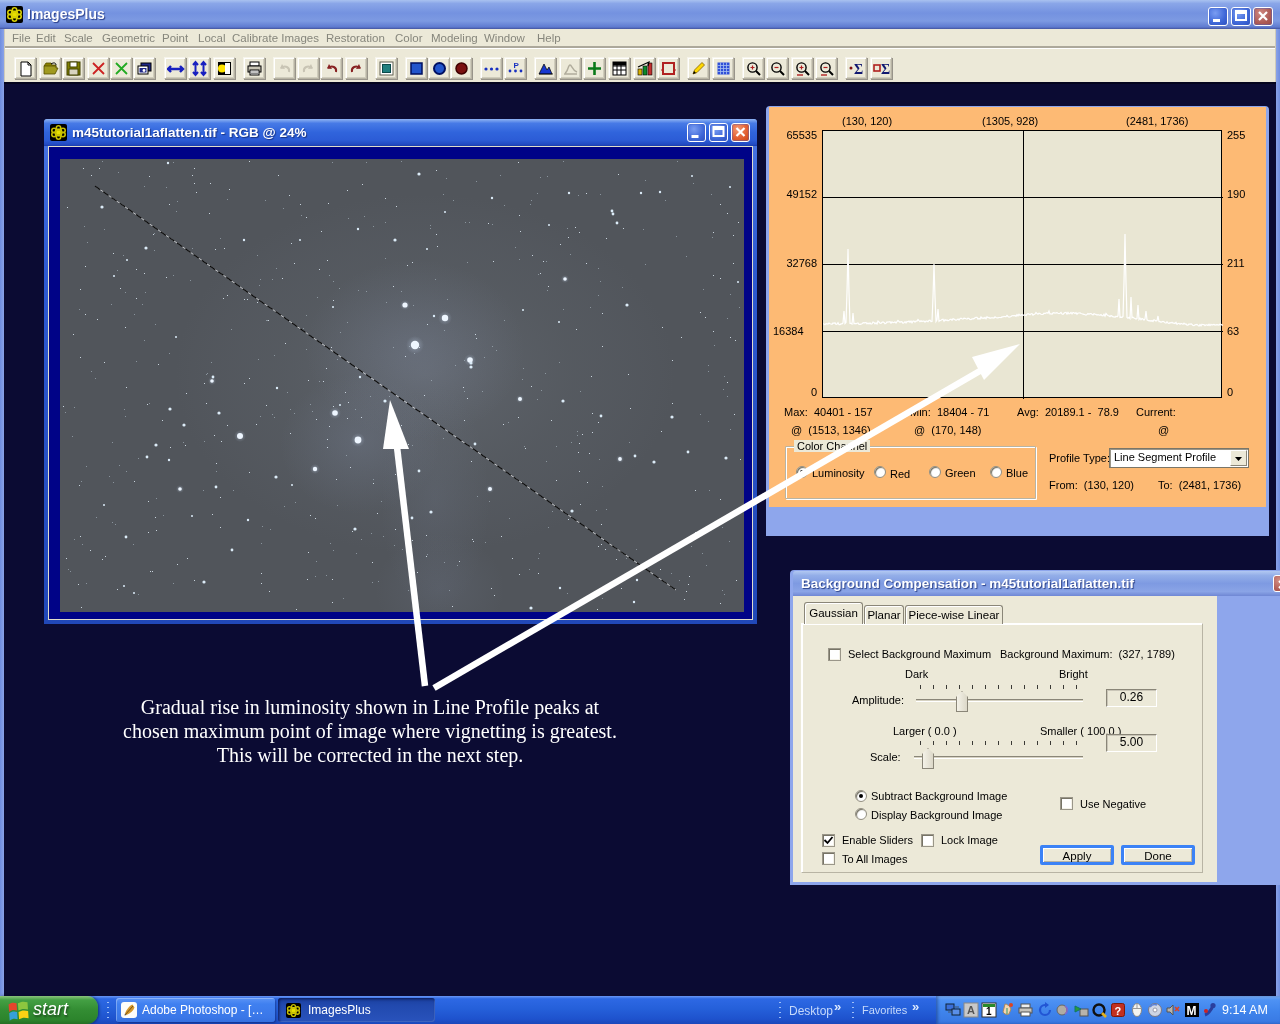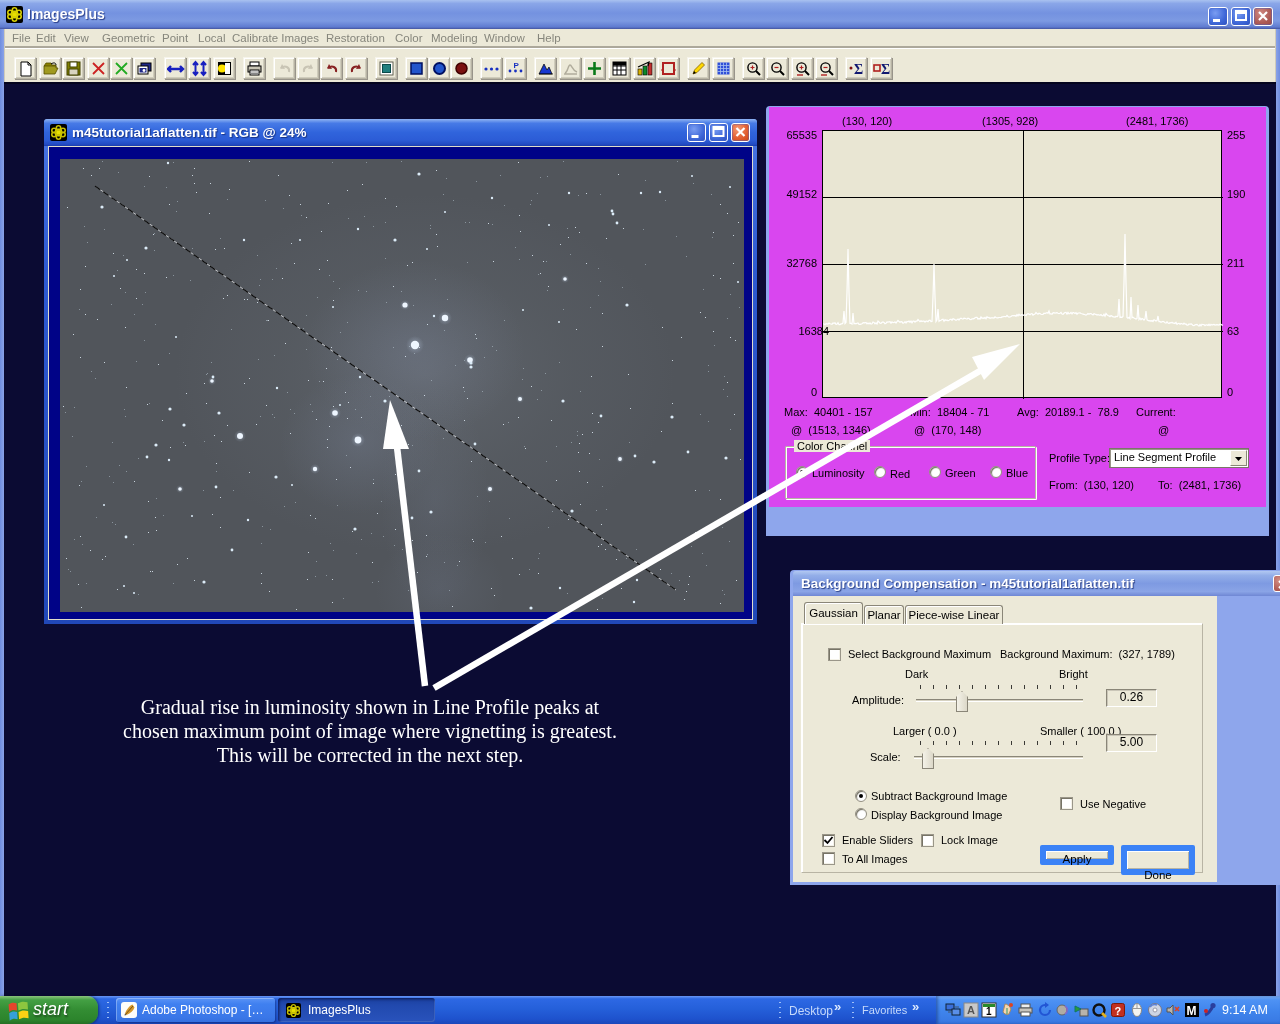--- a/index.html
+++ b/index.html
@@ -22,21 +22,21 @@
 #workspace{left:4px;top:82px;width:1272px;height:914px;background:#0b0b33;border-top:2px solid #05051e}
 .xptitle{position:absolute;left:0;top:0;right:0;color:#fff;font-weight:bold;font-size:13.5px;text-shadow:1px 1px 1px rgba(20,40,110,.8);border-radius:3px 3px 0 0}
 .xclose{position:absolute;width:18px;height:18px;border-radius:3px;border:1px solid #fff;background:radial-gradient(circle at 35% 30%,#d38f85,#b35f58 60%,#a14d48);color:#fff}
 .xclose svg{position:absolute;left:2px;top:2px}
 
 .gb{position:absolute;border:1px solid #b8b4a4;box-shadow:inset 1px 1px 0 #fff,1px 1px 0 #fff;border-radius:1px}
 .gb .gl{position:absolute;top:-7px;left:8px;background:#ece9d8;padding:0 3px;font-size:11px;color:#000}
 .cb{position:absolute;width:13px;height:13px;background:#fff;border:1px solid #9a9689;box-shadow:inset 1px 1px 0 #777466,inset -1px -1px 0 #f4f2e8}
 .rd{position:absolute;width:12px;height:12px;border-radius:50%;background:#fff;border:1px solid #928e80;box-shadow:inset 1px 1px 1px #716e60}
 .rd.on::after{content:"";position:absolute;left:3px;top:3px;width:4px;height:4px;border-radius:50%;background:#000}
-.btn{position:absolute;background:#ece9d8;border:6px solid #3b82f6;border-radius:2px;box-shadow:inset 1px 1px 0 #fff,inset -1px -1px 0 #b8b4a4;font-size:11.5px;color:#000;text-align:center}
+.btn{position:absolute;background:#ece9d8;border:3px solid #3b82f6;border-radius:2px;box-shadow:inset 1px 1px 0 #fff,inset -1px -1px 0 #b8b4a4;font-size:11.5px;color:#000;text-align:center}
 .lbl{position:absolute;font-size:11px;color:#000;white-space:nowrap}
 .val{position:absolute;background:#ece9d8;border:1px solid #fff;border-top-color:#8a8678;border-left-color:#8a8678;box-shadow:inset 1px 1px 0 #cac6b8;font-size:12px;text-align:center;color:#000}
 .track{position:absolute;height:3px;background:#d6d2c2;border-top:1px solid #8a8678;border-bottom:1px solid #fff}
 .thumb{position:absolute;width:12px;height:21px;background:linear-gradient(90deg,#f4f2e8,#dcd8c8);border:1px solid #8a8678;clip-path:polygon(0 28%,50% 0,100% 28%,100% 100%,0 100%)}
 .ticks{position:absolute;height:4px;background-image:repeating-linear-gradient(90deg,#3a3a35 0 1px,transparent 1px 13px)}
 </style></head>
 <body>
 
 <div class="abs" id="titlebar">
  <div class="appicon" style="left:6px;top:6px"><svg width="17" height="17" viewBox="0 0 17 17">
@@ -64,21 +64,21 @@
     </div>
  <div class="tbtn r" style="left:1253px">
       <svg width="18" height="17">
         <path d="M5 4 L13 12 M13 4 L5 12" stroke="#fff" stroke-width="2.2"></path>
       </svg>
     </div>
 </div>
 <div class="abs" id="menubar">
  <span style="left:8px">File</span>
     <span style="left:32px">Edit</span>
-    <span style="left:60px">View</span>
+    <span style="left:60px">Scale</span>
     <span style="left:98px">Geometric</span>
     <span style="left:158px">Point</span>
     <span style="left:194px">Local</span>
     <span style="left:228px">Calibrate Images</span>
     <span style="left:322px">Restoration</span>
     <span style="left:391px">Color</span>
     <span style="left:427px">Modeling</span>
     <span style="left:480px">Window</span>
     <span style="left:533px">Help</span>
 </div>
@@ -457,37 +457,37 @@
         <circle cx="499" cy="163" r="1.0" fill="#dcecf8"></circle>
         <path d="M149 54h1v1h-1zM352 381h1v1h-1zM273 247h1v1h-1zM167 266h1v1h-1zM25 107h1v1h-1zM542 187h1v1h-1zM152 355h1v1h-1zM558 15h1v1h-1zM542 154h1v1h-1zM660 444h1v1h-1zM95 358h1v1h-1zM269 267h1v1h-1zM377 87h1v1h-1zM366 397h1v1h-1zM230 274h1v1h-1zM556 400h1v1h-1zM516 170h1v1h-1zM653 116h1v1h-1zM629 417h1v1h-1zM201 414h1v1h-1zM247 420h1v1h-1zM412 380h1v1h-1zM234 104h1v1h-1zM532 254h1v1h-1zM366 376h1v1h-1zM31 16h1v1h-1zM288 243h1v1h-1zM267 101h1v1h-1zM621 178h1v1h-1zM459 415h1v1h-1zM359 188h1v1h-1zM84 114h1v1h-1zM106 118h1v1h-1zM483 102h1v1h-1zM347 106h1v1h-1zM496 321h1v1h-1zM626 432h1v1h-1zM3 247h1v1h-1zM670 178h1v1h-1zM660 45h1v1h-1zM678 63h1v1h-1zM399 402h1v1h-1zM206 246h1v1h-1zM184 224h1v1h-1zM653 172h1v1h-1zM90 412h1v1h-1zM407 239h1v1h-1zM413 382h1v1h-1zM88 373h1v1h-1zM164 89h1v1h-1zM132 16h1v1h-1zM156 304h1v1h-1zM478 414h1v1h-1zM673 76h1v1h-1zM628 425h1v1h-1zM612 244h1v1h-1zM675 181h1v1h-1zM161 282h1v1h-1zM563 69h1v1h-1zM23 9h1v1h-1zM667 54h1v1h-1zM541 385h1v1h-1zM144 224h1v1h-1zM201 424h1v1h-1zM218 16h1v1h-1zM259 110h1v1h-1zM301 258h1v1h-1zM248 393h1v1h-1zM602 168h1v1h-1zM267 280h1v1h-1zM431 429h1v1h-1zM136 33h1v1h-1zM364 236h1v1h-1zM680 300h1v1h-1zM531 217h1v1h-1zM515 68h1v1h-1zM546 79h1v1h-1zM538 263h1v1h-1zM21 448h1v1h-1zM452 399h1v1h-1zM189 313h1v1h-1zM6 399h1v1h-1zM155 90h1v1h-1zM146 244h1v1h-1zM635 373h1v1h-1zM125 286h1v1h-1zM65 168h1v1h-1zM532 273h1v1h-1zM570 249h1v1h-1zM110 288h1v1h-1zM60 129h1v1h-1zM197 143h1v1h-1zM45 397h1v1h-1zM102 261h1v1h-1zM465 289h1v1h-1zM30 391h1v1h-1zM66 228h1v1h-1zM335 315h1v1h-1zM519 312h1v1h-1zM526 104h1v1h-1zM285 233h1v1h-1zM522 275h1v1h-1zM491 261h1v1h-1zM255 359h1v1h-1zM537 450h1v1h-1zM267 288h1v1h-1zM209 432h1v1h-1zM460 72h1v1h-1zM428 64h1v1h-1zM403 228h1v1h-1zM325 39h1v1h-1zM248 221h1v1h-1zM76 110h1v1h-1zM312 403h1v1h-1zM127 399h1v1h-1zM160 368h1v1h-1zM660 340h1v1h-1zM376 75h1v1h-1zM261 72h1v1h-1zM480 114h1v1h-1zM98 205h1v1h-1zM500 85h1v1h-1zM231 84h1v1h-1zM443 265h1v1h-1zM415 175h1v1h-1zM433 102h1v1h-1zM367 165h1v1h-1zM96 371h1v1h-1zM376 11h1v1h-1zM348 285h1v1h-1zM471 227h1v1h-1zM20 198h1v1h-1zM341 266h1v1h-1zM640 153h1v1h-1zM526 34h1v1h-1zM117 405h1v1h-1zM236 450h1v1h-1zM109 45h1v1h-1zM273 141h1v1h-1zM42 400h1v1h-1zM187 140h1v1h-1zM134 421h1v1h-1zM434 436h1v1h-1zM266 209h1v1h-1zM154 276h1v1h-1zM529 294h1v1h-1zM508 360h1v1h-1zM336 47h1v1h-1zM287 31h1v1h-1zM189 219h1v1h-1zM76 139h1v1h-1zM19 326h1v1h-1zM92 412h1v1h-1zM268 44h1v1h-1zM624 440h1v1h-1zM229 36h1v1h-1zM272 443h1v1h-1zM126 234h1v1h-1zM13 175h1v1h-1zM568 215h1v1h-1zM276 320h1v1h-1zM134 24h1v1h-1zM541 365h1v1h-1zM246 58h1v1h-1zM167 136h1v1h-1zM53 94h1v1h-1zM208 161h1v1h-1zM645 158h1v1h-1zM545 390h1v1h-1zM212 150h1v1h-1zM458 258h1v1h-1zM184 140h1v1h-1zM357 413h1v1h-1zM20 130h1v1h-1zM39 9h1v1h-1zM20 377h1v1h-1zM519 284h1v1h-1zM196 265h1v1h-1zM488 127h1v1h-1zM459 56h1v1h-1zM676 421h1v1h-1zM667 223h1v1h-1zM674 255h1v1h-1zM561 429h1v1h-1zM404 261h1v1h-1zM317 354h1v1h-1zM222 119h1v1h-1zM352 103h1v1h-1zM653 73h1v1h-1zM416 179h1v1h-1zM57 430h1v1h-1zM134 9h1v1h-1zM74 322h1v1h-1zM263 222h1v1h-1zM169 30h1v1h-1zM88 342h1v1h-1zM392 447h1v1h-1zM520 345h1v1h-1zM290 308h1v1h-1zM250 356h1v1h-1zM302 25h1v1h-1zM472 96h1v1h-1zM163 139h1v1h-1zM458 3h1v1h-1zM271 188h1v1h-1zM338 282h1v1h-1zM333 127h1v1h-1zM37 160h1v1h-1zM225 184h1v1h-1zM189 2h1v1h-1zM345 197h1v1h-1zM87 245h1v1h-1zM287 259h1v1h-1zM673 104h1v1h-1zM256 260h1v1h-1zM7 48h1v1h-1zM272 420h1v1h-1zM93 75h1v1h-1zM411 302h1v1h-1zM44 203h1v1h-1zM25 155h1v1h-1zM313 324h1v1h-1zM240 45h1v1h-1zM601 272h1v1h-1zM160 338h1v1h-1zM612 201h1v1h-1zM335 370h1v1h-1zM508 78h1v1h-1zM292 372h1v1h-1zM635 331h1v1h-1zM150 24h1v1h-1zM527 323h1v1h-1zM441 377h1v1h-1zM519 73h1v1h-1zM538 387h1v1h-1zM518 293h1v1h-1zM18 425h1v1h-1zM600 410h1v1h-1zM660 119h1v1h-1zM89 17h1v1h-1z" fill="#e6f2fc" opacity=".8"></path>
         <path d="M44 70h1v1h-1zM654 186h1v1h-1zM109 194h1v1h-1zM464 287h1v1h-1zM53 323h1v1h-1zM21 322h1v1h-1zM546 350h1v1h-1zM252 252h1v1h-1zM272 3h1v1h-1zM469 410h1v1h-1zM73 385h1v1h-1zM517 276h1v1h-1zM96 339h1v1h-1zM540 35h1v1h-1zM487 131h1v1h-1zM78 435h1v1h-1zM273 122h1v1h-1zM212 120h1v1h-1zM667 237h1v1h-1zM507 434h1v1h-1zM393 41h1v1h-1zM492 352h1v1h-1zM296 394h1v1h-1zM49 317h1v1h-1zM649 331h1v1h-1zM205 41h1v1h-1zM616 77h1v1h-1zM341 132h1v1h-1zM669 382h1v1h-1zM313 320h1v1h-1zM583 70h1v1h-1zM14 248h1v1h-1zM64 250h1v1h-1zM277 346h1v1h-1zM103 356h1v1h-1zM224 347h1v1h-1zM503 150h1v1h-1zM530 148h1v1h-1zM477 240h1v1h-1zM479 394h1v1h-1zM123 283h1v1h-1zM206 161h1v1h-1zM89 244h1v1h-1zM19 150h1v1h-1zM471 41h1v1h-1zM520 232h1v1h-1zM277 200h1v1h-1zM216 109h1v1h-1zM78 299h1v1h-1zM94 74h1v1h-1zM538 136h1v1h-1zM370 69h1v1h-1zM619 421h1v1h-1zM648 262h1v1h-1zM288 59h1v1h-1zM375 120h1v1h-1zM511 450h1v1h-1zM499 203h1v1h-1zM27 83h1v1h-1zM5 253h1v1h-1zM463 209h1v1h-1zM311 374h1v1h-1zM146 215h1v1h-1zM354 194h1v1h-1zM325 63h1v1h-1zM341 2h1v1h-1zM334 386h1v1h-1zM348 431h1v1h-1zM409 63h1v1h-1zM202 367h1v1h-1zM14 380h1v1h-1zM298 131h1v1h-1zM383 35h1v1h-1zM404 201h1v1h-1zM605 41h1v1h-1zM371 221h1v1h-1zM283 439h1v1h-1zM51 145h1v1h-1zM106 28h1v1h-1zM679 148h1v1h-1zM652 78h1v1h-1zM257 138h1v1h-1zM448 263h1v1h-1zM325 99h1v1h-1zM384 403h1v1h-1zM440 16h1v1h-1zM648 206h1v1h-1zM569 283h1v1h-1zM210 370h1v1h-1zM84 27h1v1h-1zM422 232h1v1h-1zM631 387h1v1h-1zM143 331h1v1h-1zM295 250h1v1h-1zM52 283h1v1h-1zM132 89h1v1h-1zM485 214h1v1h-1zM353 146h1v1h-1zM306 132h1v1h-1zM670 135h1v1h-1zM417 337h1v1h-1zM246 156h1v1h-1zM496 287h1v1h-1zM405 63h1v1h-1zM173 331h1v1h-1zM167 40h1v1h-1zM214 258h1v1h-1zM511 283h1v1h-1zM227 233h1v1h-1zM342 390h1v1h-1zM462 220h1v1h-1zM144 282h1v1h-1zM199 126h1v1h-1zM94 91h1v1h-1zM352 286h1v1h-1zM95 165h1v1h-1zM246 190h1v1h-1zM266 416h1v1h-1zM585 105h1v1h-1zM22 385h1v1h-1zM424 198h1v1h-1zM425 383h1v1h-1zM538 109h1v1h-1zM387 140h1v1h-1zM348 387h1v1h-1zM65 257h1v1h-1zM286 296h1v1h-1zM370 66h1v1h-1zM517 272h1v1h-1zM646 406h1v1h-1zM223 49h1v1h-1zM279 129h1v1h-1zM395 206h1v1h-1zM663 230h1v1h-1zM444 161h1v1h-1zM24 67h1v1h-1zM35 219h1v1h-1zM486 302h1v1h-1zM503 2h1v1h-1zM76 202h1v1h-1zM542 439h1v1h-1zM481 231h1v1h-1zM256 402h1v1h-1zM113 116h1v1h-1zM160 79h1v1h-1zM536 351h1v1h-1zM113 424h1v1h-1zM664 435h1v1h-1zM470 45h1v1h-1zM566 399h1v1h-1zM42 2h1v1h-1zM130 121h1v1h-1zM585 21h1v1h-1zM662 368h1v1h-1zM313 67h1v1h-1zM643 130h1v1h-1zM542 327h1v1h-1zM449 359h1v1h-1zM116 52h1v1h-1zM74 155h1v1h-1zM539 300h1v1h-1zM198 200h1v1h-1zM269 116h1v1h-1zM617 2h1v1h-1zM12 277h1v1h-1zM310 237h1v1h-1zM287 163h1v1h-1zM662 431h1v1h-1zM250 245h1v1h-1zM540 122h1v1h-1zM562 128h1v1h-1zM31 212h1v1h-1zM667 159h1v1h-1zM58 13h1v1h-1zM200 257h1v1h-1zM664 217h1v1h-1zM85 133h1v1h-1zM235 343h1v1h-1zM436 191h1v1h-1zM234 254h1v1h-1zM36 358h1v1h-1zM348 369h1v1h-1zM432 187h1v1h-1zM407 103h1v1h-1zM8 410h1v1h-1zM301 380h1v1h-1zM518 36h1v1h-1zM212 255h1v1h-1zM207 161h1v1h-1zM200 120h1v1h-1zM478 115h1v1h-1zM273 391h1v1h-1zM304 57h1v1h-1zM640 255h1v1h-1zM626 97h1v1h-1zM230 250h1v1h-1zM429 342h1v1h-1zM59 306h1v1h-1zM151 203h1v1h-1zM57 111h1v1h-1zM26 307h1v1h-1zM147 214h1v1h-1zM55 365h1v1h-1zM63 96h1v1h-1zM404 232h1v1h-1zM323 377h1v1h-1zM117 42h1v1h-1zM171 170h1v1h-1zM197 96h1v1h-1zM670 270h1v1h-1zM480 18h1v1h-1zM321 342h1v1h-1zM389 431h1v1h-1zM384 171h1v1h-1zM455 88h1v1h-1zM113 3h1v1h-1zM82 145h1v1h-1zM84 181h1v1h-1zM432 65h1v1h-1zM576 390h1v1h-1zM214 196h1v1h-1zM367 395h1v1h-1zM318 422h1v1h-1zM444 46h1v1h-1zM52 363h1v1h-1zM486 102h1v1h-1zM383 279h1v1h-1zM459 100h1v1h-1zM333 188h1v1h-1zM487 17h1v1h-1zM648 212h1v1h-1zM255 417h1v1h-1zM642 394h1v1h-1zM416 22h1v1h-1zM386 19h1v1h-1zM477 34h1v1h-1zM65 133h1v1h-1zM201 384h1v1h-1zM66 312h1v1h-1zM349 187h1v1h-1zM280 173h1v1h-1zM633 24h1v1h-1zM270 384h1v1h-1zM326 143h1v1h-1zM306 3h1v1h-1zM611 414h1v1h-1zM651 35h1v1h-1zM26 424h1v1h-1zM241 56h1v1h-1zM488 368h1v1h-1zM478 399h1v1h-1zM397 406h1v1h-1zM259 222h1v1h-1zM507 69h1v1h-1zM510 95h1v1h-1zM10 412h1v1h-1zM312 423h1v1h-1zM156 312h1v1h-1zM243 169h1v1h-1zM329 237h1v1h-1z" fill="#cfe0ea" opacity=".45"></path>   
         <line x1="35" y1="27" x2="616" y2="431" stroke="#e8e8e8" stroke-width="1" opacity=".75"></line>
    <line x1="35" y1="27" x2="616" y2="431" stroke="#0a0a0a" stroke-width="1.2" stroke-dasharray="6.5 3.5"></line>
   </svg>
  </div>
 </div>
 
 <div class="abs" id="lpwin" style="left:766px;top:106px;width:503px;height:430px;background:#8ea6ec;border-radius:4px 4px 0 0;padding:1px 3px 3px;z-index:2">
- <div style="position:relative;width:497px;height:400px;background:#d946ef;font-size:11px">
+ <div style="position:relative;width:497px;height:400px;background:#fdba74;font-size:11px">
   <div class="abs" style="left:53px;top:23px;width:400px;height:268px;background:#e9e6d3;border:1px solid #000">
    <div class="abs" style="left:0;top:66px;width:400px;height:1px;background:#000"></div>
    <div class="abs" style="left:0;top:133px;width:400px;height:1px;background:#000"></div>
    <div class="abs" style="left:0;top:200px;width:400px;height:1px;background:#000"></div>
    <div class="abs" style="left:200px;top:0;width:1px;height:268px;background:#000"></div>
    <svg class="abs" style="left:0;top:0" width="400" height="268" viewBox="822 156 400 268">
     <polyline fill="none" stroke="#ffffff" stroke-width="1.2" points="822,348.7 823,349.0 824,349.7 825,348.7 826,348.8 827,349.0 828,348.1 829,348.8 830,349.0 831,349.3 832,347.9 833,348.3 834,347.8 835,349.3 836,349.1 837,347.7 838,349.7 839,349.6 840,348.9 841,348.8 842,347.9 843,336.0 844,348.6 845,347.6 846,317.3 847,274.0 848,317.3 849,348.4 850,348.4 851,349.2 852,338.0 853,348.7 854,348.4 855,348.8 856,348.3 857,347.9 858,349.4 859,349.4 860,349.1 861,348.8 862,347.9 863,347.7 864,347.8 865,347.5 866,348.8 867,348.0 868,348.9 869,347.9 870,349.1 871,348.8 872,347.0 873,347.4 874,348.9 875,347.9 876,349.0 877,346.0 878,347.0 879,348.1 880,348.4 881,347.3 882,346.9 883,347.4 884,348.7 885,348.3 886,346.9 887,347.1 888,346.8 889,346.7 890,348.2 891,346.9 892,347.7 893,347.4 894,346.9 895,348.0 896,346.7 897,345.5 898,346.6 899,347.2 900,346.7 901,346.8 902,348.2 903,347.8 904,346.7 905,347.9 906,346.4 907,346.8 908,346.0 909,347.2 910,346.0 911,347.8 912,346.1 913,346.2 914,347.2 915,346.2 916,346.1 917,344.5 918,345.6 919,346.6 920,345.8 921,346.5 922,346.0 923,346.1 924,347.1 925,346.1 926,346.2 927,346.8 928,345.3 929,345.2 930,346.7 931,346.5 932,322.0 933,289.0 934,321.9 935,346.5 936,344.9 937,334.0 938,346.3 939,345.6 940,345.2 941,344.5 942,344.3 943,346.2 944,344.6 945,345.5 946,345.0 947,345.7 948,345.2 949,344.5 950,344.2 951,345.3 952,343.8 953,344.1 954,344.7 955,345.3 956,344.7 957,344.0 958,345.0 959,343.7 960,343.2 961,343.7 962,344.0 963,343.1 964,343.3 965,343.7 966,344.0 967,343.1 968,343.5 969,344.5 970,344.7 971,343.9 972,343.9 973,343.6 974,342.7 975,342.4 976,342.3 977,344.1 978,343.5 979,344.1 980,342.0 981,343.3 982,342.9 983,343.4 984,342.4 985,343.8 986,341.8 987,342.7 988,342.5 989,343.4 990,342.9 991,342.8 992,342.9 993,343.1 994,341.9 995,342.5 996,342.9 997,342.8 998,342.5 999,342.5 1000,342.6 1001,341.9 1002,341.9 1003,341.3 1004,341.7 1005,341.6 1006,340.4 1007,341.5 1008,342.2 1009,341.9 1010,341.5 1011,340.7 1012,340.5 1013,340.9 1014,340.5 1015,341.3 1016,339.6 1017,340.9 1018,339.3 1019,340.4 1020,340.1 1021,339.5 1022,340.4 1023,339.8 1024,340.0 1025,340.6 1026,339.1 1027,338.6 1028,339.1 1029,339.8 1030,338.7 1031,338.6 1032,340.1 1033,339.5 1034,339.0 1035,337.5 1036,338.6 1037,339.2 1038,338.2 1039,338.6 1040,339.3 1041,339.5 1042,339.4 1043,338.2 1044,338.6 1045,338.0 1046,337.6 1047,338.3 1048,336.0 1049,339.1 1050,338.8 1051,339.3 1052,337.9 1053,337.7 1054,338.2 1055,337.9 1056,337.7 1057,338.2 1058,338.6 1059,338.3 1060,337.5 1061,339.1 1062,339.4 1063,338.3 1064,337.5 1065,337.4 1066,339.1 1067,337.4 1068,338.8 1069,338.5 1070,337.5 1071,339.0 1072,337.4 1073,337.7 1074,338.5 1075,337.6 1076,339.3 1077,338.1 1078,338.0 1079,337.8 1080,338.5 1081,338.8 1082,339.2 1083,339.3 1084,339.7 1085,340.1 1086,339.5 1087,338.6 1088,339.2 1089,338.6 1090,338.5 1091,339.3 1092,339.9 1093,338.8 1094,339.1 1095,339.3 1096,340.1 1097,339.7 1098,340.0 1099,340.3 1100,339.6 1101,340.6 1102,340.9 1103,339.3 1104,341.2 1105,338.5 1106,339.7 1107,340.5 1108,340.9 1109,341.6 1110,340.6 1111,341.1 1112,341.8 1113,341.8 1114,342.2 1115,341.3 1116,341.8 1117,340.9 1118,324.0 1119,342.4 1120,342.1 1121,342.4 1122,341.4 1123,307.3 1124,259.0 1125,307.4 1126,342.5 1127,343.2 1128,342.3 1129,343.6 1130,322.0 1131,342.7 1132,342.2 1133,343.1 1134,343.5 1135,344.0 1136,343.6 1137,330.0 1138,344.5 1139,343.1 1140,344.7 1141,343.5 1142,344.0 1143,345.1 1144,343.8 1145,336.0 1146,344.9 1147,345.4 1148,345.8 1149,345.6 1150,346.3 1151,345.5 1152,346.5 1153,344.8 1154,345.2 1155,346.0 1156,345.6 1157,341.0 1158,346.6 1159,346.5 1160,347.3 1161,346.8 1162,346.4 1163,346.7 1164,347.8 1165,348.0 1166,346.7 1167,348.1 1168,348.5 1169,347.7 1170,347.9 1171,347.2 1172,348.1 1173,348.1 1174,348.5 1175,347.4 1176,349.4 1177,348.5 1178,348.4 1179,349.3 1180,348.5 1181,348.8 1182,349.3 1183,348.1 1184,349.2 1185,349.0 1186,350.2 1187,350.2 1188,348.9 1189,349.4 1190,348.8 1191,349.5 1192,350.4 1193,350.6 1194,349.8 1195,349.6 1196,349.4 1197,350.4 1198,351.1 1199,349.5 1200,350.9 1201,349.3 1202,349.7 1203,349.7 1204,350.7 1205,349.9 1206,349.9 1207,350.4 1208,349.3 1209,350.6 1210,349.3 1211,350.1 1212,349.6 1213,349.4 1214,350.1 1215,349.9 1216,349.7 1217,349.8 1218,350.0 1219,349.2 1220,349.3 1221,350.1 1222,350.1"></polyline>
    </svg>
   </div>
   <div class="lbl" style="left:73px;top:8px">(130, 120)</div>
   <div class="lbl" style="left:213px;top:8px">(1305, 928)</div>
   <div class="lbl" style="left:357px;top:8px">(2481, 1736)</div>
   <div class="lbl" style="left:0px;top:22px;width:48px;text-align:right">65535</div>
   <div class="lbl" style="left:0px;top:81px;width:48px;text-align:right">49152</div>
   <div class="lbl" style="left:0px;top:150px;width:48px;text-align:right">32768</div>
-  <div class="lbl" style="left:12px;top:218px;width:48px;text-align:right">16384</div>
+  <div class="lbl" style="left:4px;top:218px;width:48px;">16384</div>
   <div class="lbl" style="left:0px;top:279px;width:48px;text-align:right">0</div>
   <div class="lbl" style="left:458px;top:22px">255</div>
   <div class="lbl" style="left:458px;top:81px">190</div>
   <div class="lbl" style="left:458px;top:150px">211</div>
   <div class="lbl" style="left:458px;top:218px">63</div>
   <div class="lbl" style="left:458px;top:279px">0</div>
   <div class="lbl" style="left:15px;top:299px">Max:&nbsp;&nbsp;40401 - 157</div>
   <div class="lbl" style="left:141px;top:299px">Min:&nbsp;&nbsp;18404 - 71</div>
   <div class="lbl" style="left:248px;top:299px">Avg:&nbsp;&nbsp;20189.1 -&nbsp;&nbsp;78.9</div>
   <div class="lbl" style="left:367px;top:299px">Current:</div>
@@ -556,21 +556,21 @@
       <div class="lbl" style="left:287px;top:202px">Use Negative</div>
   <div class="cb" style="left:29px;top:238px"><svg width="11" height="11">
           <path d="M1.5 5l3 3 5-6" stroke="#000" stroke-width="1.8" fill="none"></path>
         </svg></div>
   <div class="lbl" style="left:49px;top:238px">Enable Sliders</div>
   <div class="cb" style="left:128px;top:238px"></div>
       <div class="lbl" style="left:148px;top:238px">Lock Image</div>
   <div class="cb" style="left:29px;top:256px"></div>
       <div class="lbl" style="left:49px;top:257px">To All Images</div>
   <div class="btn" style="left:247px;top:249px;width:74px;height:20px;padding-top:2px">Apply</div>
-  <div class="btn" style="left:328px;top:249px;width:74px;height:20px;padding-top:18px">Done</div>
+  <div class="btn" style="left:328px;top:249px;width:74px;height:20px;padding-top:2px">Done</div>
  </div>
 </div>
 
 <div class="abs" style="left:90px;top:695px;width:560px;text-align:center;color:#fff;font-family:'Liberation Serif',serif;font-size:20px;line-height:24px;z-index:4">Gradual rise in luminosity shown in Line Profile peaks at<br>chosen maximum point of image where vignetting is greatest.<br>This will be corrected in the next step.</div>
 <svg class="abs" style="left:0;top:0;z-index:5;pointer-events:none" width="1280" height="1024">
  <line x1="425" y1="686" x2="397" y2="447" stroke="#fff" stroke-width="6.5"></line>
  <polygon points="390,400 383,449 409,449" fill="#fff"></polygon>
  <line x1="434" y1="688" x2="985" y2="368" stroke="#fff" stroke-width="6.5"></line>
  <polygon points="1020,344 972,357 984,380" fill="#fff"></polygon>
 </svg>

